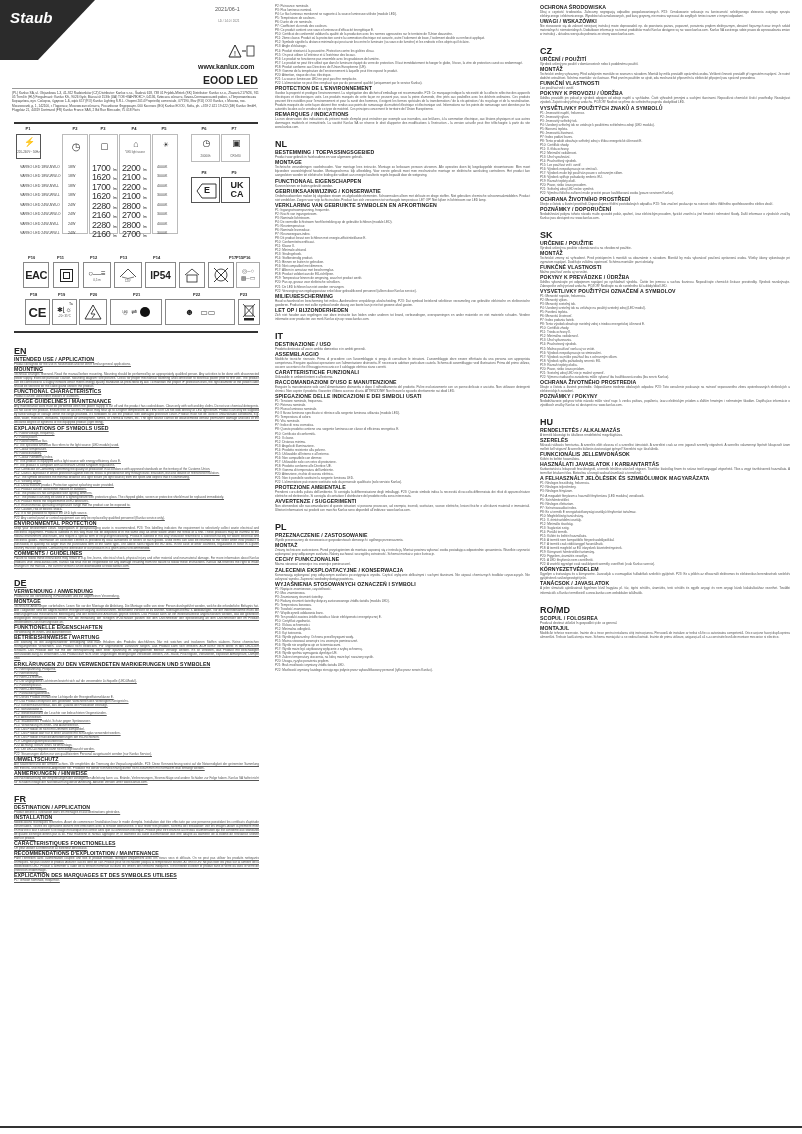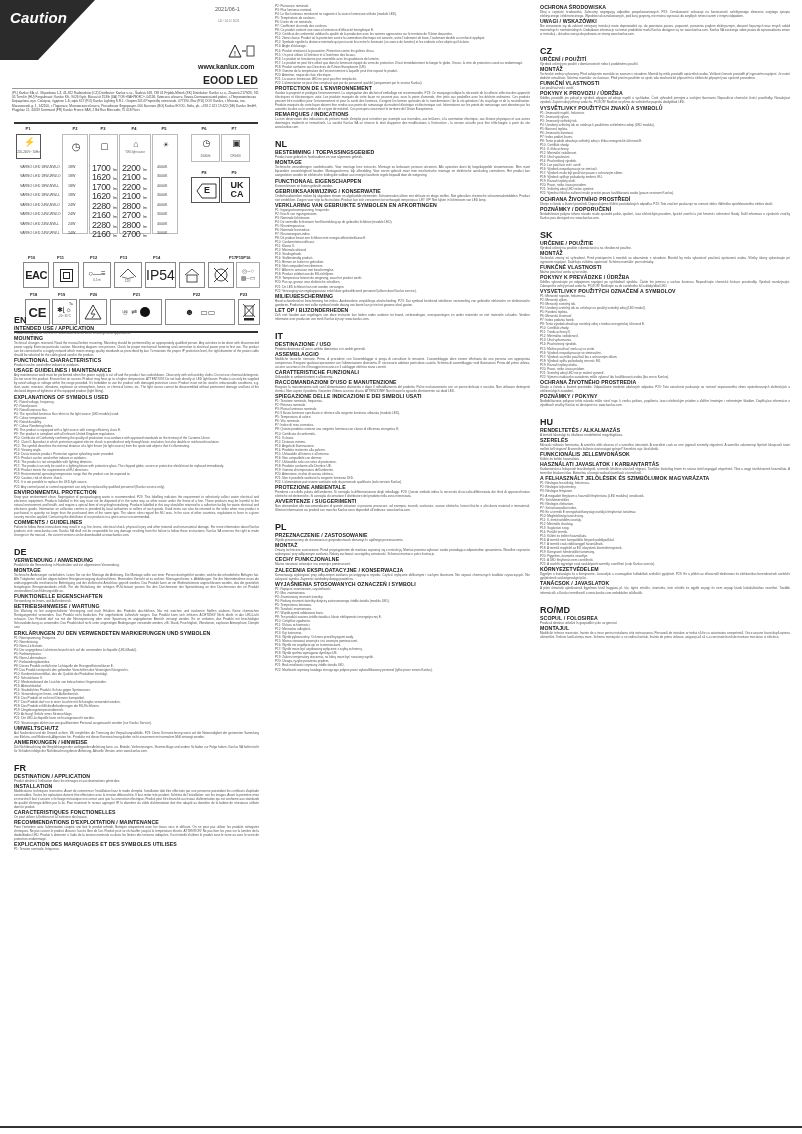--- a/index.html
+++ b/index.html
@@ -37,21 +37,21 @@
   .h { font-size: 5.2px; font-weight: bold; color: #222; line-height: 6px; letter-spacing: 0.1px; }
   .p { text-align: justify; }
   .li { }
   .gap { height: 6px; }
   .bottom-rule { position:absolute; left:0; top:1126px; width:802px; height:2px; background:#333; }
 </style>
 </head>
 <body>
 
 <div class="logo-bg"></div>
-<div class="logo-text">Caution</div>
+<div class="logo-text">Staub</div>
 <div class="hdr-date">2021/06-1</div>
 <div class="hdr-code">I-D / 14.0 / 2021</div>
 <div class="hdr-warn">
   <svg width="28" height="14" viewBox="0 0 28 14">
       <polygon points="7,1 13,13 1,13" fill="none" stroke="#222" stroke-width="1"></polygon>
       <text x="6" y="12" font-size="7" font-family="Liberation Sans, sans-serif">!</text>
       <line x1="14" y1="7" x2="18" y2="7" stroke="#222"></line>
       <rect x="19" y="2" width="7" height="10" fill="none" stroke="#222" stroke-width="0.8"></rect>
     </svg>
 </div>
@@ -192,21 +192,21 @@
     <span style="font-size:3px;color:#555;">0,5 m</span>
   </div>
   <div class="sym-box" style="left:114px;top:262px;width:28px;height:26px;flex-direction:column;">
     <svg width="20" height="12" viewBox="0 0 20 12">
         <polyline points="2,10 10,2 18,10" fill="none" stroke="#222" stroke-width="0.8"></polyline>
         <path d="M4,10 Q10,13 16,10" fill="none" stroke="#222" stroke-width="0.6"></path>
       </svg>
     <span style="font-size:3px;color:#555;">120°</span>
   </div>
   <div class="sym-box" style="left:145px;top:262px;width:31px;height:26px;">
-    <span style="font-size:14px;font-weight:normal;">IP54</span>
+    <span style="font-size:10px;font-weight:bold;">IP54</span>
   </div>
   <div class="sym-box" style="left:179px;top:262px;width:26px;height:26px;">
     <svg width="18" height="16" viewBox="0 0 18 16">
         <polyline points="2,8 9,2 16,8" fill="none" stroke="#222" stroke-width="0.8"></polyline>
         <rect x="4" y="8" width="10" height="7" fill="none" stroke="#222" stroke-width="0.8"></rect>
       </svg>
   </div>
   <div class="sym-box" style="left:208px;top:262px;width:26px;height:26px;">
     <svg width="18" height="18" viewBox="0 0 18 18">
         <circle cx="9" cy="9" r="6" fill="none" stroke="#222" stroke-width="0.8"></circle>
@@ -256,21 +256,21 @@
         <rect x="3" y="3" width="8" height="10" fill="none" stroke="#222" stroke-width="0.8"></rect>
         <line x1="1" y1="1" x2="13" y2="14" stroke="#222" stroke-width="0.8"></line>
         <line x1="13" y1="1" x2="1" y2="14" stroke="#222" stroke-width="0.8"></line>
         <rect x="2" y="15" width="10" height="2.5" fill="#222"></rect>
       </svg>
   </div>
 </div>
 
 <div class="thick-rule" style="left:14px;top:331px;width:244px;"></div>
 
-<div class="col" style="left:14px;top:311px;width:245px;">
+<div class="col" style="left:14px;top:342px;width:245px;text-decoration:underline;">
   <section>
     <div class="lang">EN</div>
     <div class="h">INTENDED USE / APPLICATION</div>
     <div class="p">Product designed for the use in households and for other similar general applications.</div>
     <div class="h">MOUNTING</div>
     <div class="p">Technical changes reserved. Read the manual before mounting. Mounting should be performed by an appropriately qualified person. Any activities to be done with disconnected power supply. Exercise particular caution. Mounting diagram: see pictures. Check for proper mechanical fastening and connection to electrical power prior to first use. The product can be connected to a supply network which meets energy quality standards as prescribed by law. To maintain the proper IP protection level, the right diameter of the power cable should be selected for the cable gland used in the product.</div>
     <div class="h">FUNCTIONAL CHARACTERISTICS</div>
     <div class="p">Product can be used either indoors or outdoors.</div>
     <div class="h">USAGE GUIDELINES / MAINTENANCE</div>
     <div class="p">Any maintenance work must be performed when the power supply is cut off and the product has cooled down. Clean only with soft and dry cloths. Do not use chemical detergents. Do not cover the product. Ensure free air access. Product may heat up to a higher temperature. ATTENTION! Do not look directly at LED light beam. Product can only be supplied by rated voltage or voltage within the range provided. It's forbidden to use the product with damaged protective cover. Product must not be used in unfavourable conditions, e.g. dust, water, moisture, vibrations, explosive air atmosphere, fumes, or chemical fumes, etc. The light source cannot be disassembled without permanent damage and loss of the declared degree of tightness of the equipped product (light fitting).</div>

